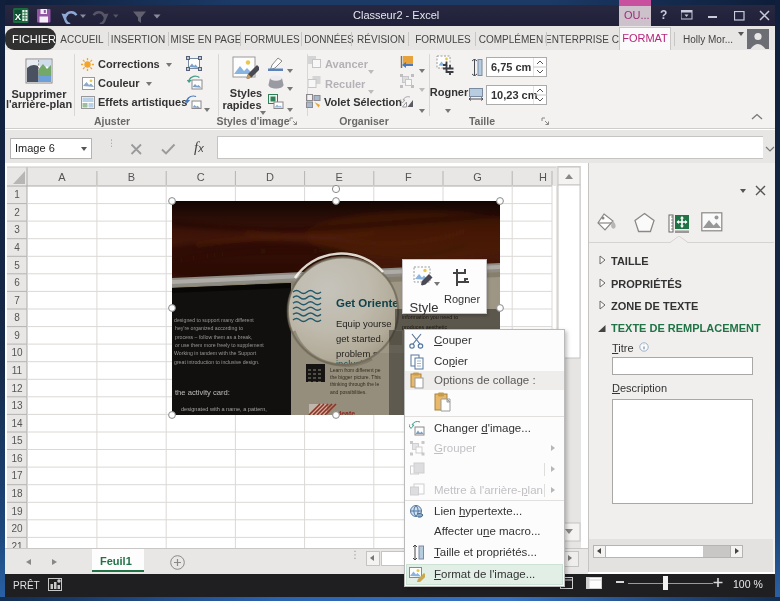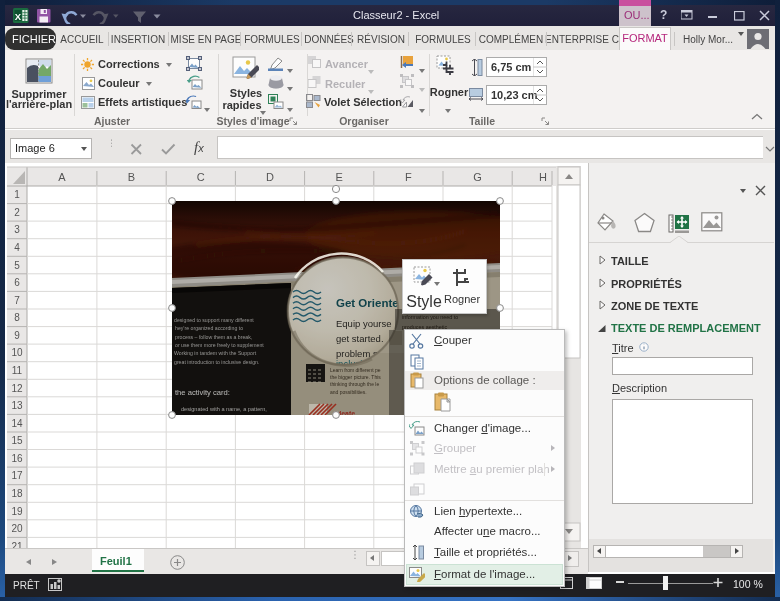--- a/index.html
+++ b/index.html
@@ -654,41 +654,48 @@
   <svg class="abs" style="left:413px;top:266px" width="20" height="21">
     <rect x="1" y="1" width="16" height="15" fill="#fdfdfd" stroke="#9a9a9a" stroke-dasharray="2,1.5"></rect>
     <path d="M2 13 l4 -5 3 3.5 2 -2 4 4.5z" fill="#8ab4e0"></path>
       <circle cx="12" cy="4.5" r="1.7" fill="#e8c84a"></circle>
     <path d="M18 8 l-7 7 -1 3.5 1 1 3.5 -1 7 -7z" fill="#4a4a55" transform="translate(-2,0)"></path>
   </svg>
   <div class="abs" style="left:434px;top:274px"><span class="dd" style="margin:0"></span></div>
   <svg class="abs" style="left:452px;top:268px" width="18" height="19">
       <path d="M5 1 v13 h12 M1 5 h13 M13 5 v-4 M5 14 v4 M13 14 v-3 h3" stroke="#444" stroke-width="2" fill="none"></path>
     </svg>
-  <div class="abs" style="left:424px;top:293px;font-size:16px;color:#333;transform:translateX(-50%)">Style</div>
+  <div class="abs" style="left:424px;top:300px;font-size:13px;color:#333;transform:translateX(-50%)">Style</div>
   <div class="abs" style="left:462px;top:293px;font-size:11px;color:#333;transform:translateX(-50%)">Rogner</div>
 
   <div class="abs" id="menu"></div>
   <div class="abs mi" style="left:405px;top:330px">
       <span class="txt"><u>C</u>ouper</span>
     </div>
+  <div class="abs mi" style="left:405px;top:351px">
+      <span class="txt">Co<u>p</u>ier</span>
+    </div>
   <div class="abs" style="left:405px;top:371px;width:159px;height:19px;background:#efedec"></div>
   <div class="abs mi" style="left:405px;top:370px">
       <span class="txt" style="color:#5a5856">Options de collage :</span>
     </div>
   <div class="abs msep" style="left:405px;top:416px;width:159px;left:405px"></div>
   <div class="abs mi" style="left:405px;top:418px">
       <span class="txt">Changer <u>d</u>'image...</span>
     </div>
   <div class="abs mi migray" style="left:405px;top:438px">
       <span class="txt"><u>G</u>rouper</span>
       <span class="sub"></span>
     </div>
   <div class="abs mi migray" style="left:405px;top:459px">
-      <span class="txt">Mettre <u>a</u>u premier plan</span>
+      <span style="position:absolute;right:17px;top:4px;width:1px;height:13px;background:#e0dedc"></span>
+      <span class="sub"></span>
+    </div>
+  <div class="abs mi migray" style="left:405px;top:480px">
+      <span class="txt">Mettre à l'arrière-<u>p</u>lan</span>
       <span style="position:absolute;right:17px;top:4px;width:1px;height:13px;background:#e0dedc"></span>
       <span class="sub"></span>
     </div>
   <div class="abs msep" style="left:405px;top:500px;width:159px;left:405px"></div>
   <div class="abs mi" style="left:405px;top:521px">
       <span class="txt">Affecter u<u>n</u>e macro...</span>
     </div>
   <div class="abs mi" style="left:405px;top:501px">
       <span class="txt">Lien <u>h</u>ypertexte...</span>
     </div>

